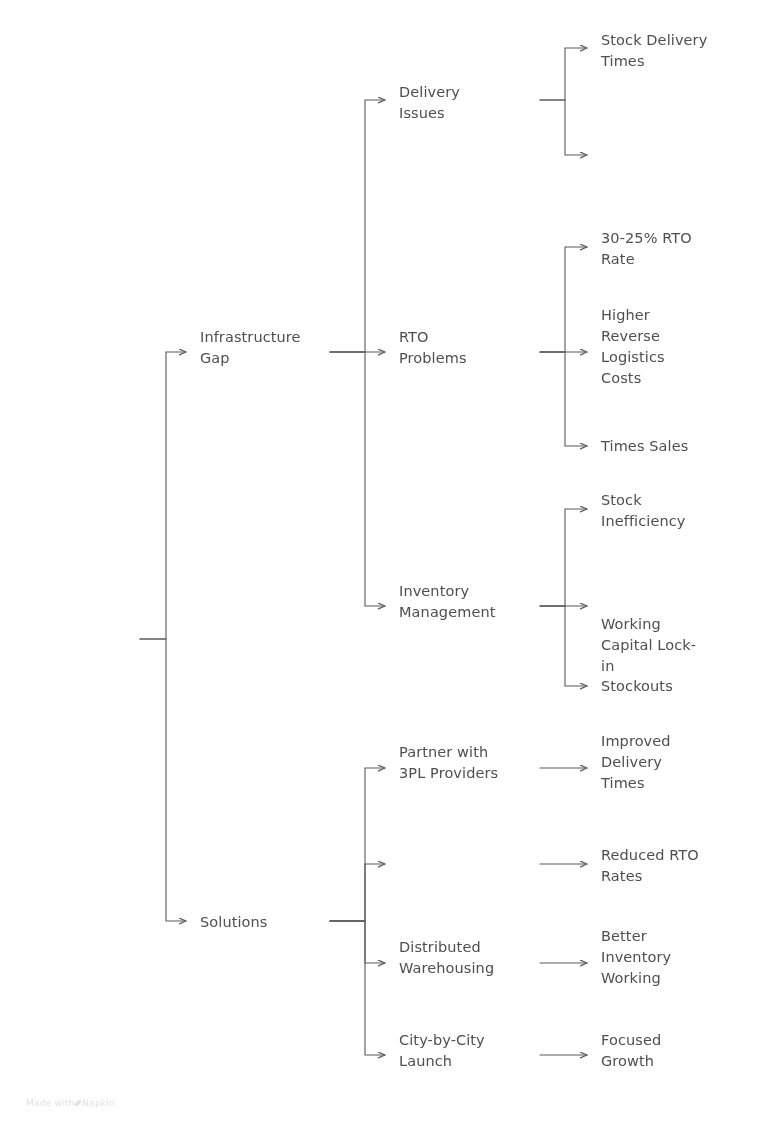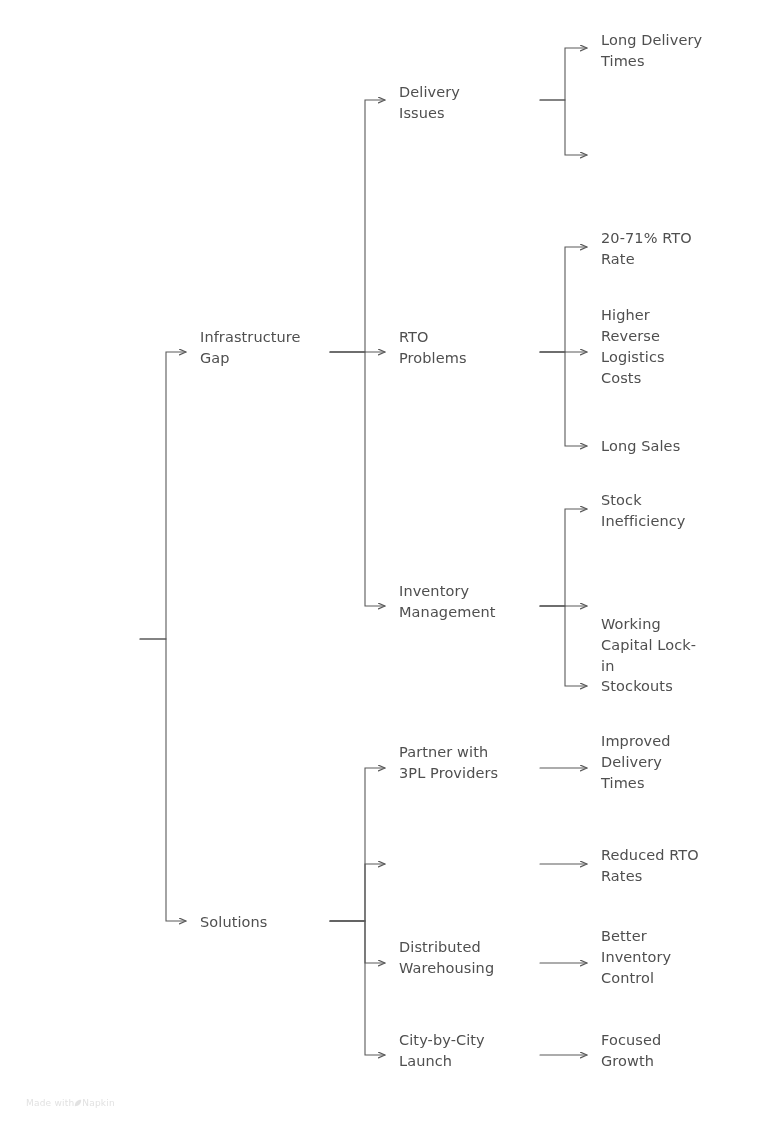--- a/index.html
+++ b/index.html
@@ -99,32 +99,32 @@
       <path d="M540,1055 L587,1055" marker-end="url(#arrow)"></path>
     </g>
   </svg>
 
 
   <div class="node" style="left:200px; top:327px; width:130px;">Infrastructure
 Gap</div>
 
   <div class="node" style="left:399px; top:82px; width:135px;">Delivery
 Issues</div>
-  <div class="node" style="left:601px; top:30px; width:140px;">Long Delivery
+  <div class="node" style="left:601px; top:30px; width:140px;">Stock Delivery
 Times</div>
 
   <div class="node" style="left:399px; top:327px; width:135px;">RTO
 Problems</div>
-  <div class="node" style="left:601px; top:228px; width:140px;">20-71% RTO
+  <div class="node" style="left:601px; top:228px; width:140px;">30-25% RTO
 Rate</div>
   <div class="node" style="left:601px; top:305px; width:140px;">Higher
 Reverse
 Logistics
 Costs</div>
-  <div class="node" style="left:601px; top:436px; width:140px;">Long Sales</div>
+  <div class="node" style="left:601px; top:436px; width:140px;">Times Sales</div>
 
   <div class="node" style="left:399px; top:581px; width:135px;">Inventory
 Management</div>
   <div class="node" style="left:601px; top:490px; width:140px;">Stock
 Inefficiency</div>
   <div class="node" style="left:601px; top:570px; width:140px;margin-top:44px;">Working
 Capital Lock-
 in</div>
   <div class="node" style="left:601px; top:676px; width:140px;">Stockouts</div>
 
@@ -136,21 +136,21 @@
 Delivery
 Times</div>
 
   <div class="node" style="left:601px; top:845px; width:140px;">Reduced RTO
 Rates</div>
 
   <div class="node" style="left:399px; top:937px; width:140px;">Distributed
 Warehousing</div>
   <div class="node" style="left:601px; top:926px; width:140px;">Better
 Inventory
-Control</div>
+Working</div>
 
   <div class="node" style="left:399px; top:1030px; width:140px;">City-by-City
 Launch</div>
   <div class="node" style="left:601px; top:1030px; width:140px;">Focused
 Growth</div>
 
   <div class="watermark">
     <span>Made with</span>
     <span class="leaf">
       <svg width="8" height="8" viewBox="0 0 10 10" aria-hidden="true">

